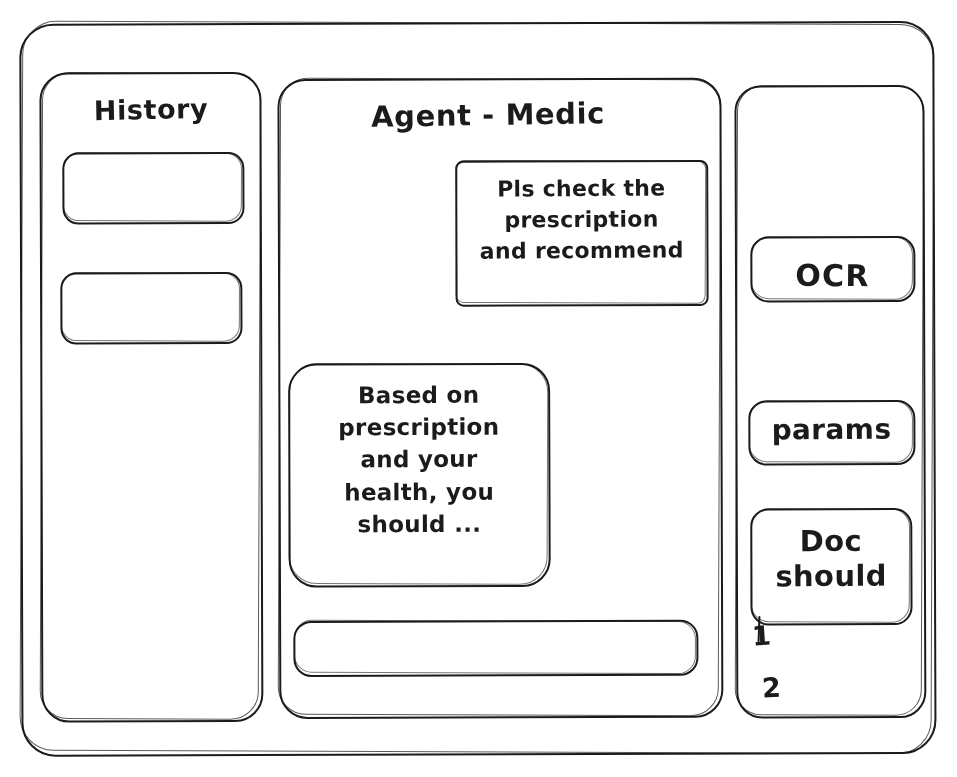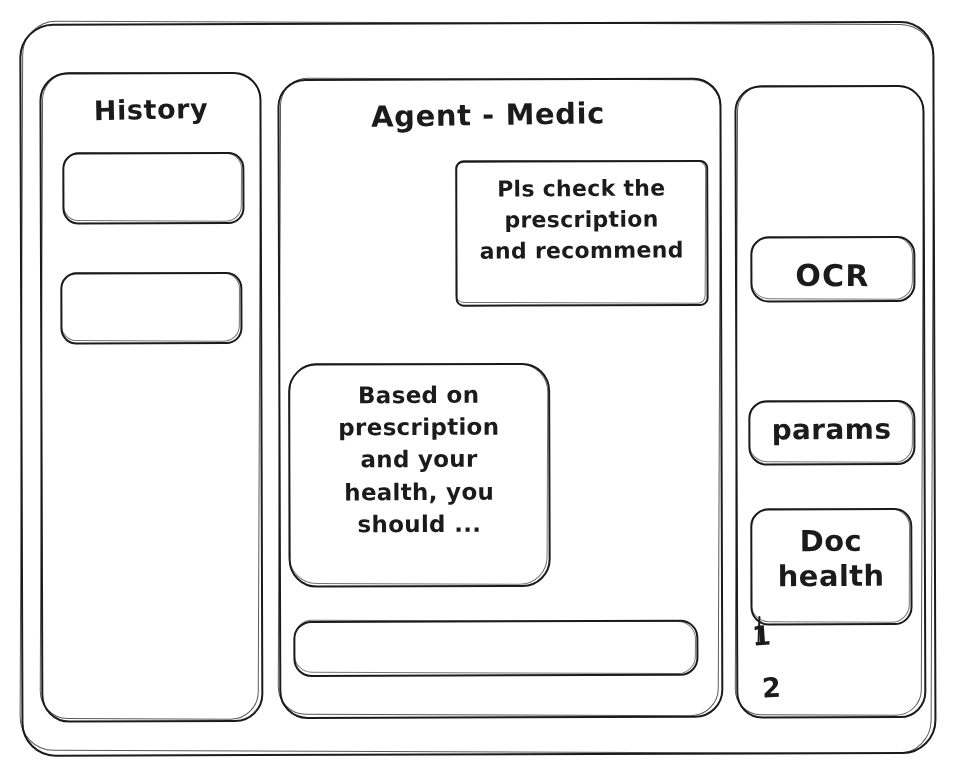--- a/index.html
+++ b/index.html
@@ -164,21 +164,21 @@
   <div id="tool-ocr" class="sk thin tool-btn">
     <span class="tool-label">OCR</span>
   </div>
 
   <div id="tool-params" class="sk thin tool-btn">
     <span class="tool-label">params</span>
   </div>
 
   <div id="tool-docsource" class="sk thin tool-btn">
     <span class="tool-label">Doc
-health</span>
+should</span>
   </div>
 
   <div id="docsource-tick"></div>
 
   <div id="annot-1" class="annot">1</div>
 
   <div id="annot-2" class="annot">2</div>
 
 </div>
 

